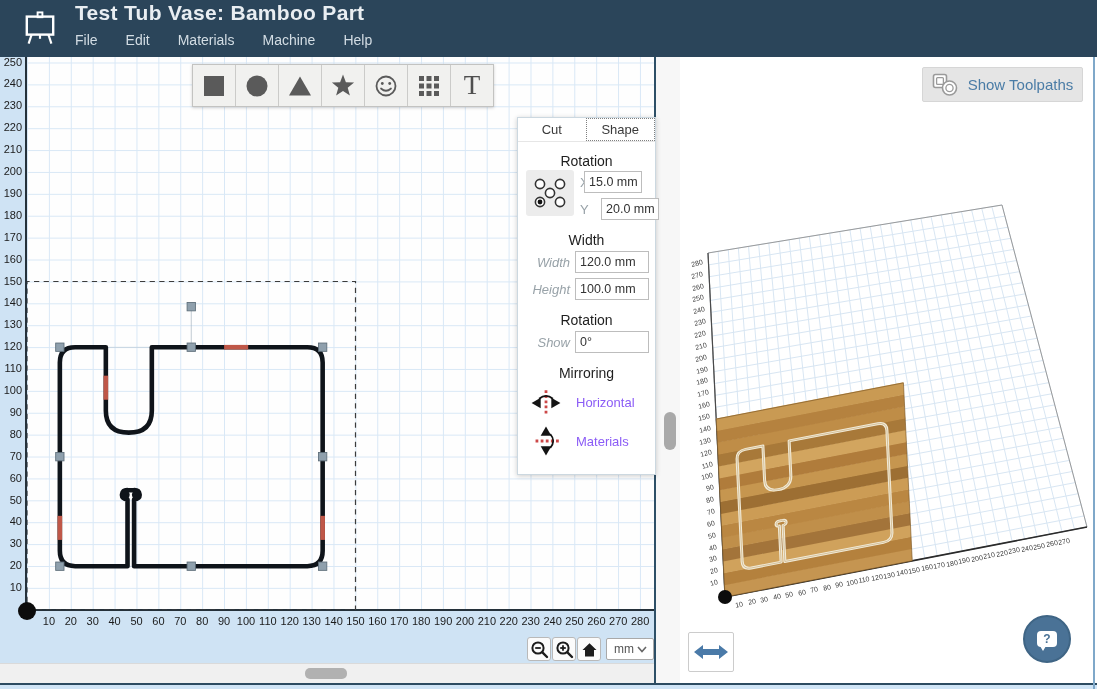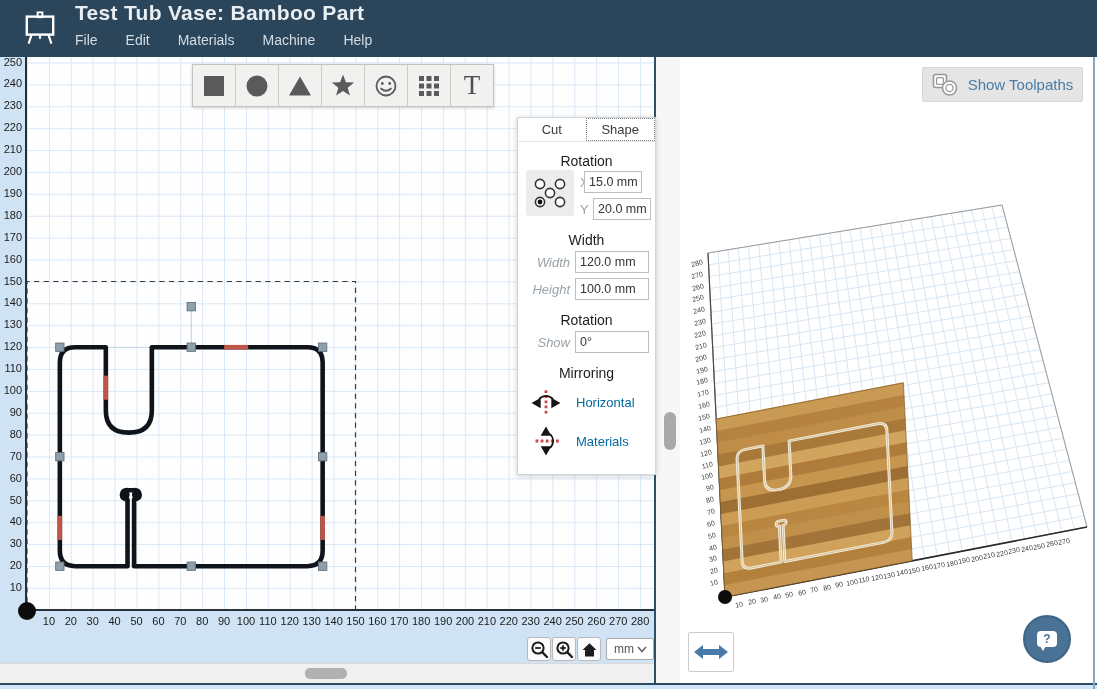--- a/index.html
+++ b/index.html
@@ -53,21 +53,21 @@
   .fp-tabs{position:absolute;left:0;top:0;width:100%;height:24px;display:flex;border-bottom:1px solid #e6e6e6;box-sizing:border-box;}
   .fp-tab{flex:1;display:flex;align-items:center;justify-content:center;font-size:13px;color:#3a3a3a;cursor:pointer;box-sizing:border-box;}
   .fp-tab.active{border:1px dotted #7f7f7f;}
   .fph{position:absolute;width:100%;text-align:center;font-size:14px;color:#1e1e1e;}
   .flab{position:absolute;font-size:13px;color:#98a2a8;}
   .flab.r{text-align:right;font-style:italic;}
   .fin{position:absolute;height:20px;border:1px solid #bdbdbd;background:#fff;font-size:12.5px;color:#333;
        padding:0 0 0 4px;box-sizing:content-box;font-family:"Liberation Sans",sans-serif;}
   .anchor{position:absolute;left:8px;top:52px;width:48px;height:46px;background:#ececec;border-radius:3px;
           display:flex;align-items:center;justify-content:center;cursor:pointer;}
-  .mrow-label{position:absolute;font-size:13px;color:#0369a1;}
+  .mrow-label{position:absolute;font-size:13px;color:#8b5cf6;}
   .micon{position:absolute;cursor:pointer;}
   
   .panel3d{left:680px;top:57px;width:413px;height:626px;background:#fff;}
   .stp{position:absolute;left:242px;top:10px;width:161px;height:35px;background:#e5e5e5;border:1px solid #d6d6d6;
        border-radius:2px;display:flex;align-items:center;justify-content:center;gap:9px;cursor:pointer;box-sizing:border-box;}
   .stp span{font-size:15px;color:#4a7ca6;}
   #r3y span{position:absolute;width:22px;text-align:right;font-size:7px;color:#3c3c3c;transform:rotate(-15deg);}
   #r3x span{position:absolute;width:24px;text-align:center;font-size:7px;color:#3c3c3c;transform:rotate(-11deg);}
   .panbtn{position:absolute;left:8px;top:575px;width:46px;height:40px;background:#fff;border:1px solid #ccc;
           border-radius:2px;display:flex;align-items:center;justify-content:center;cursor:pointer;box-sizing:border-box;}
@@ -284,21 +284,21 @@
           <circle cx="19" cy="17" r="4.6"></circle>
           <circle cx="9" cy="26" r="4.6"></circle>
             <circle cx="29" cy="26" r="4.6"></circle>
           </g>
         <circle cx="9" cy="26" r="2.4" fill="#111"></circle>
         </svg>
     </div>
     <div class="flab" style="left:62px;top:57px">X</div>
     <input class="fin" style="left: 66px; top: 53px; width: 52px;" value="15.0 mm">
     <div class="flab" style="left:62px;top:84px">Y</div>
-    <input class="fin" style="left: 75px; top: 80px; width: 52px;" value="20.0 mm">
+    <input class="fin" style="left: 83px; top: 80px; width: 52px;" value="20.0 mm">
 
     <div class="fph" style="top:114px">Width</div>
     <div class="flab r" style="left:0;top:137px;width:52px">Width</div>
     <input class="fin" style="left: 57px; top: 133px; width: 68px;" value="120.0 mm">
     <div class="flab r" style="left:0;top:164px;width:52px">Height</div>
     <input class="fin" style="left: 57px; top: 160px; width: 68px;" value="100.0 mm">
 
     <div class="fph" style="top:194px">Rotation</div>
     <div class="flab r" style="left:0;top:217px;width:52px">Show</div>
     <input class="fin" style="left: 57px; top: 213px; width: 68px;" value="0°">

